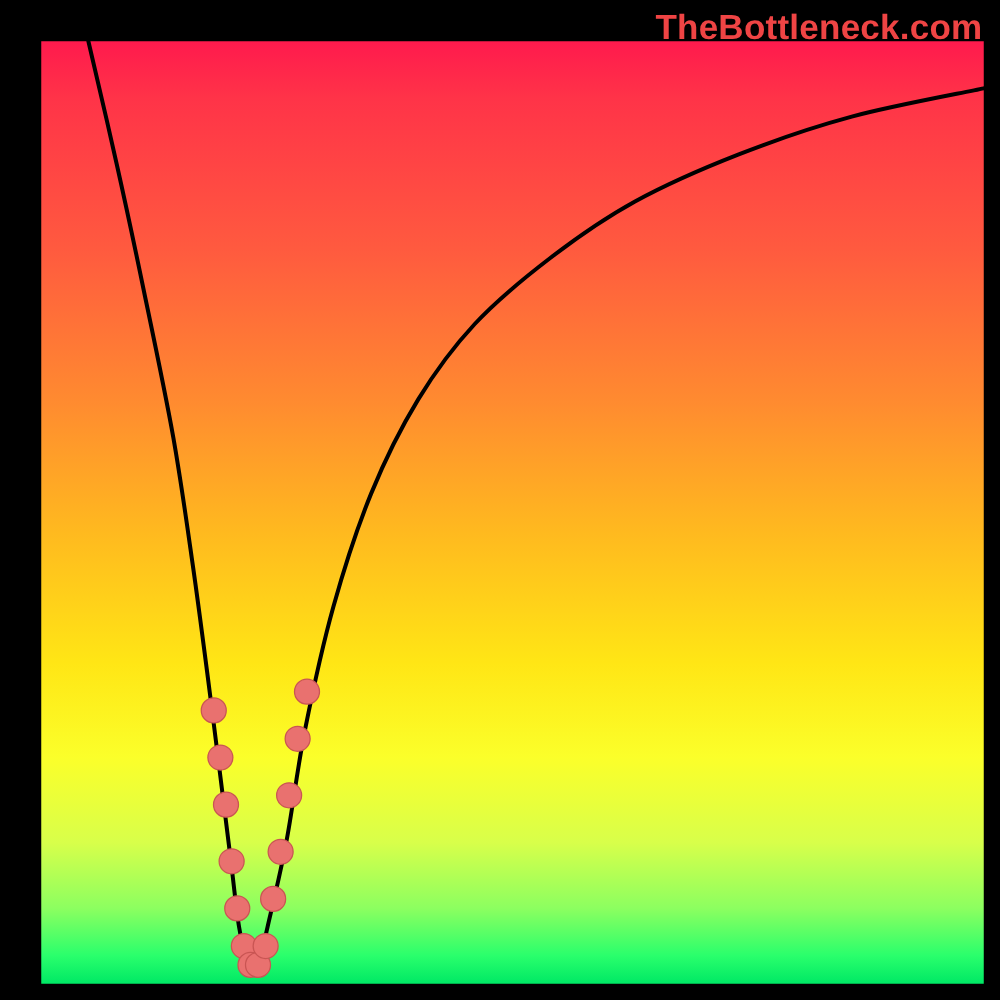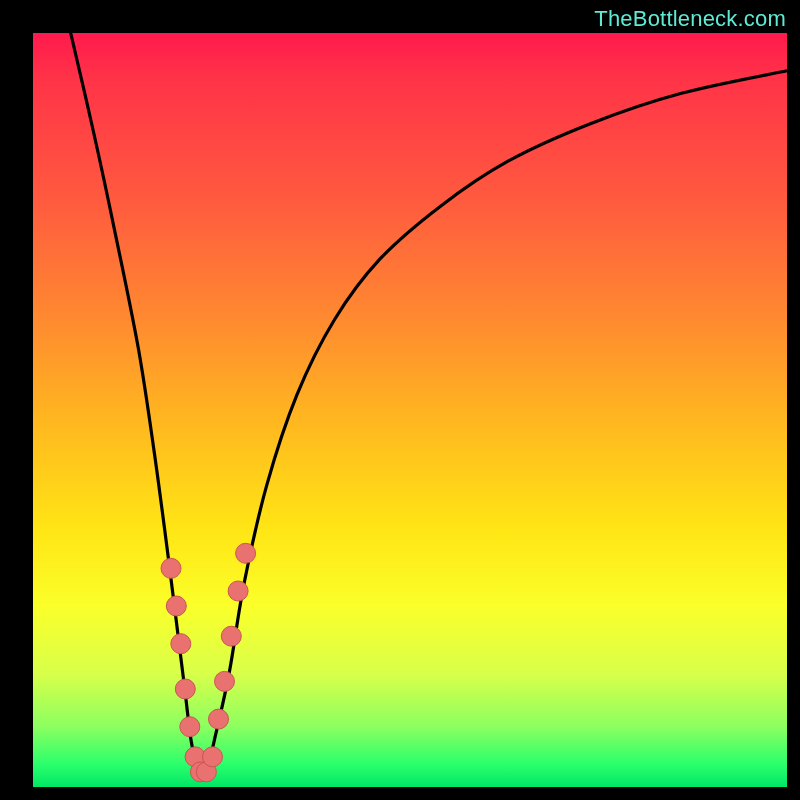--- a/index.html
+++ b/index.html
@@ -35,24 +35,24 @@
       #d8ff4a 85%,
       #8cff60 92%,
       #2aff6c 97%,
       #00e865 100%
     );
   }
   .watermark {
     position: absolute;
     top: 6px;
     right: 14px;
-    color: #5eead4;
-    font-size: 22px;
+    color: #ef4444;
+    font-size: 28px;
     letter-spacing: 0.2px;
-    font-weight: 400;
+    font-weight: 700;
     user-select: none;
   }
   svg.curve {
     position: absolute;
     left: 0;
     top: 0;
     width: 754px;
     height: 754px;
     overflow: visible;
   }

